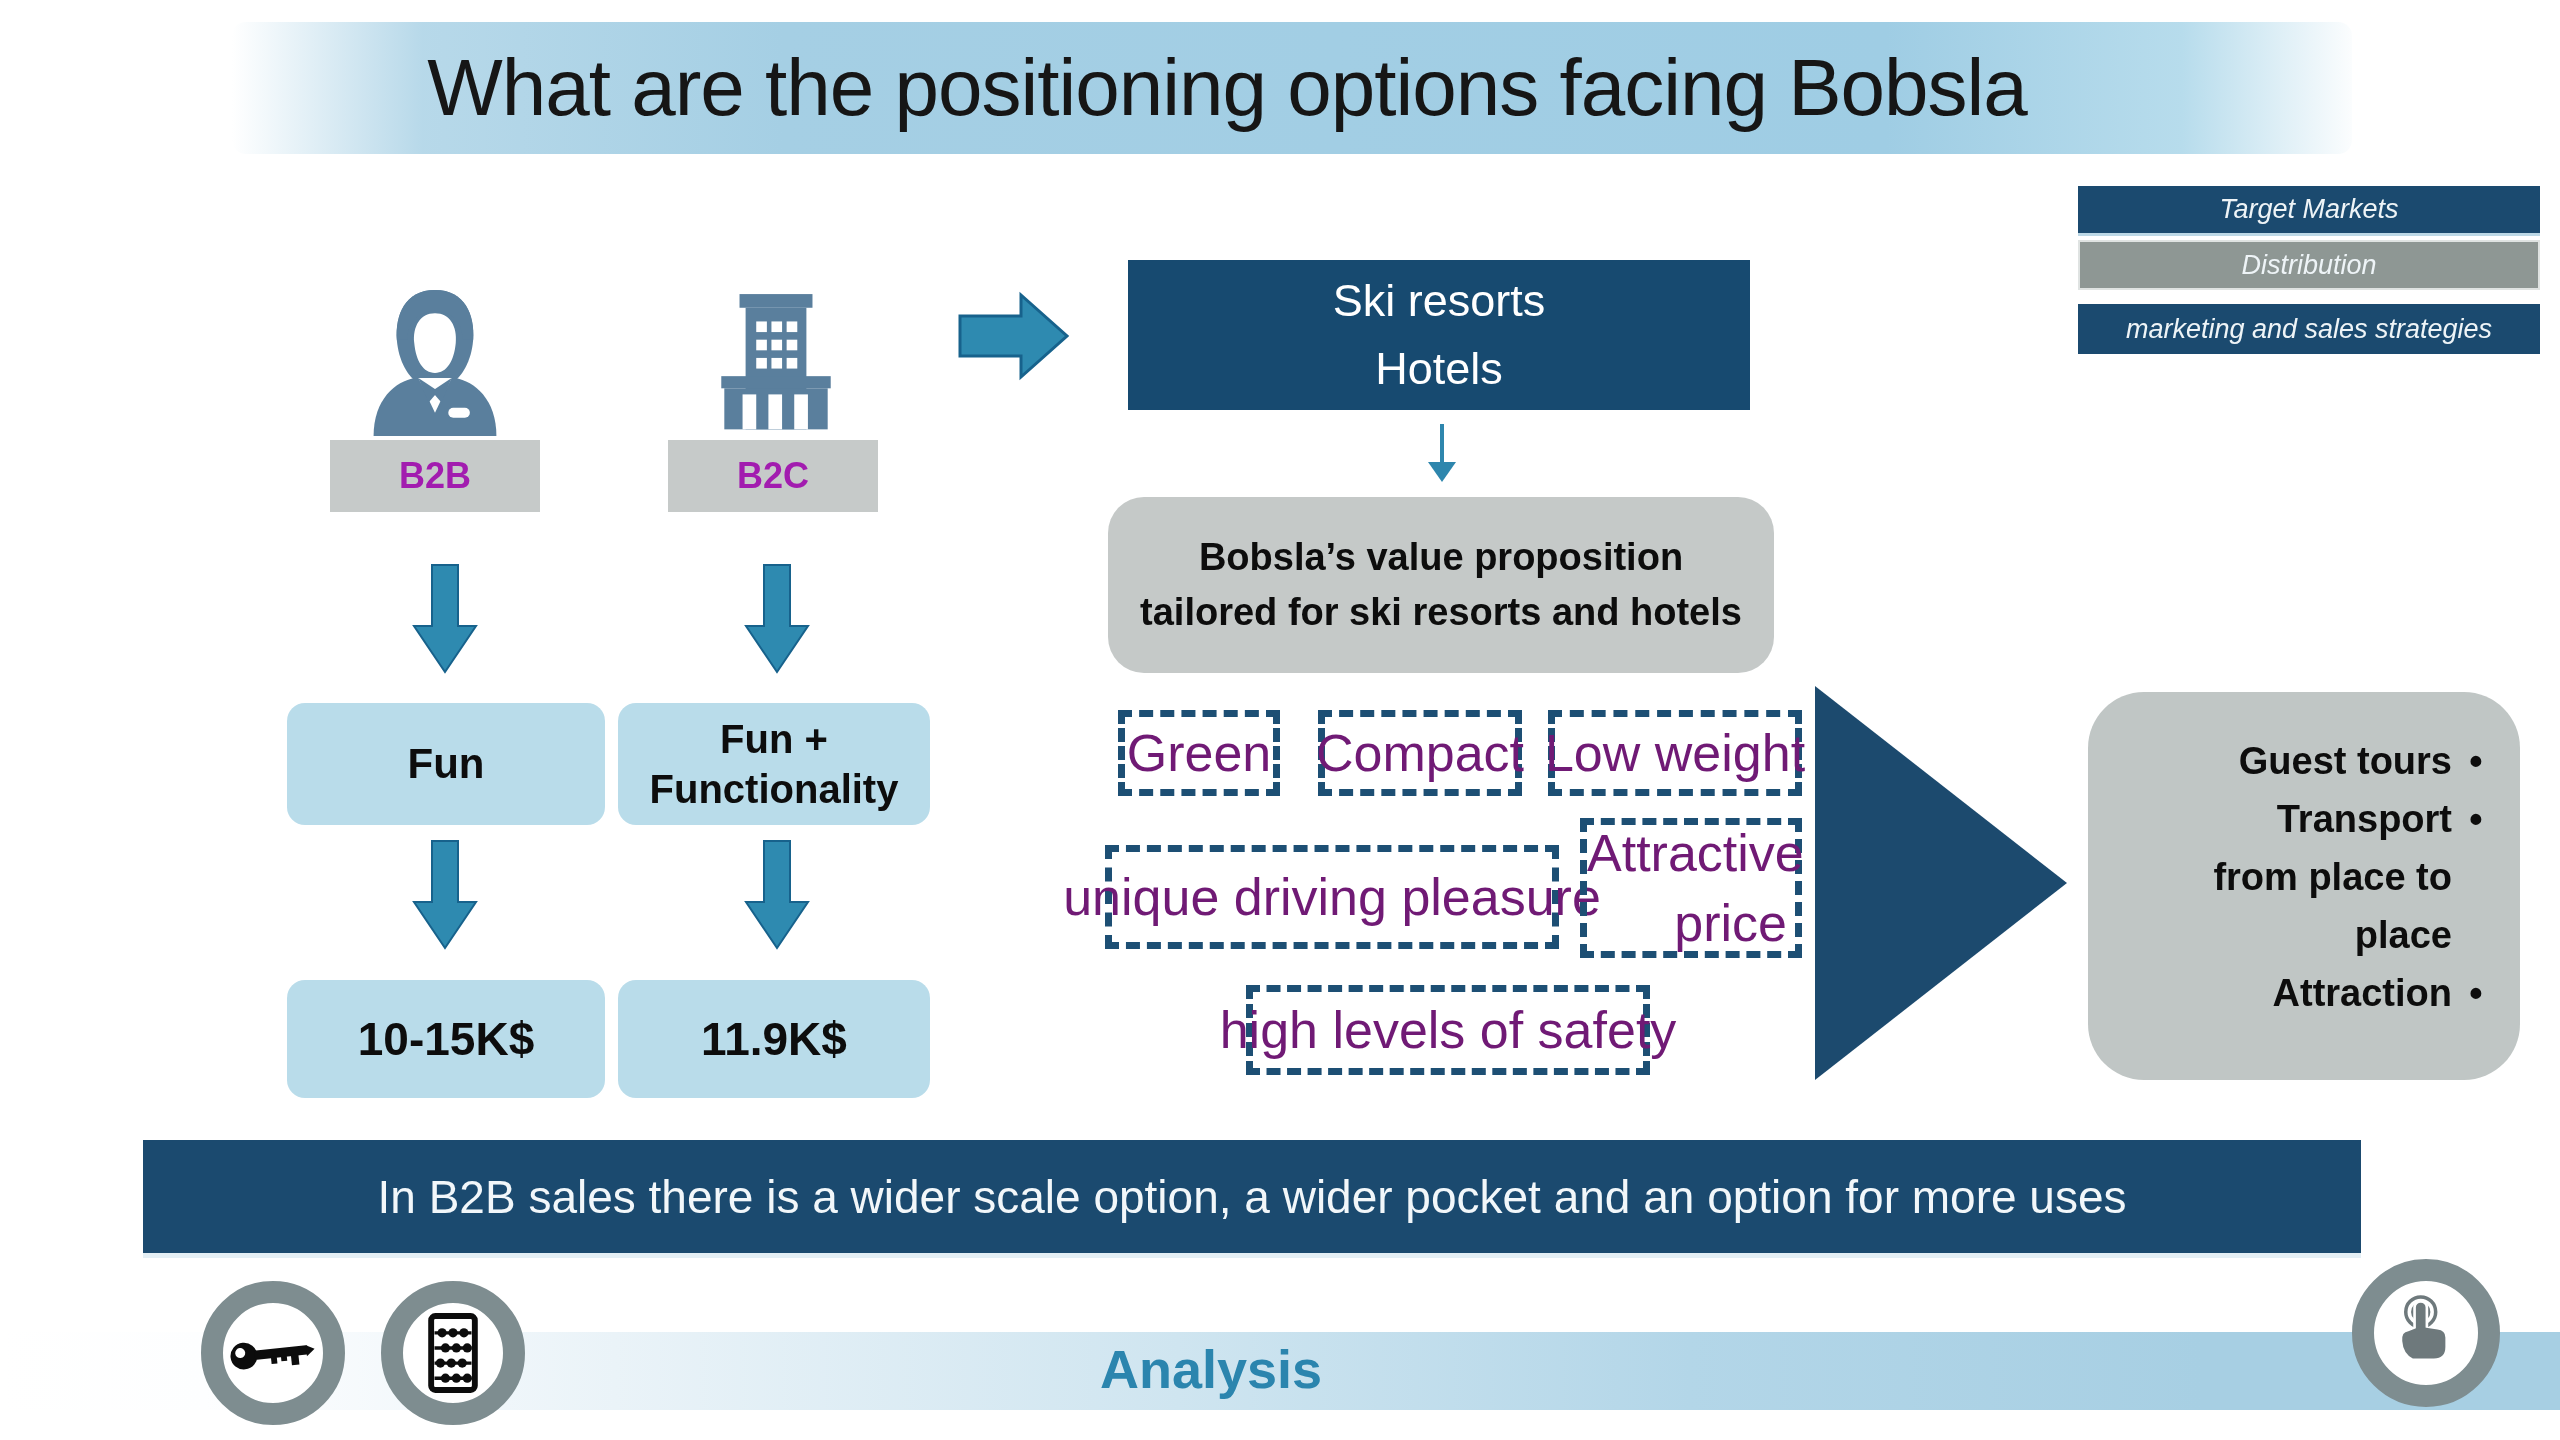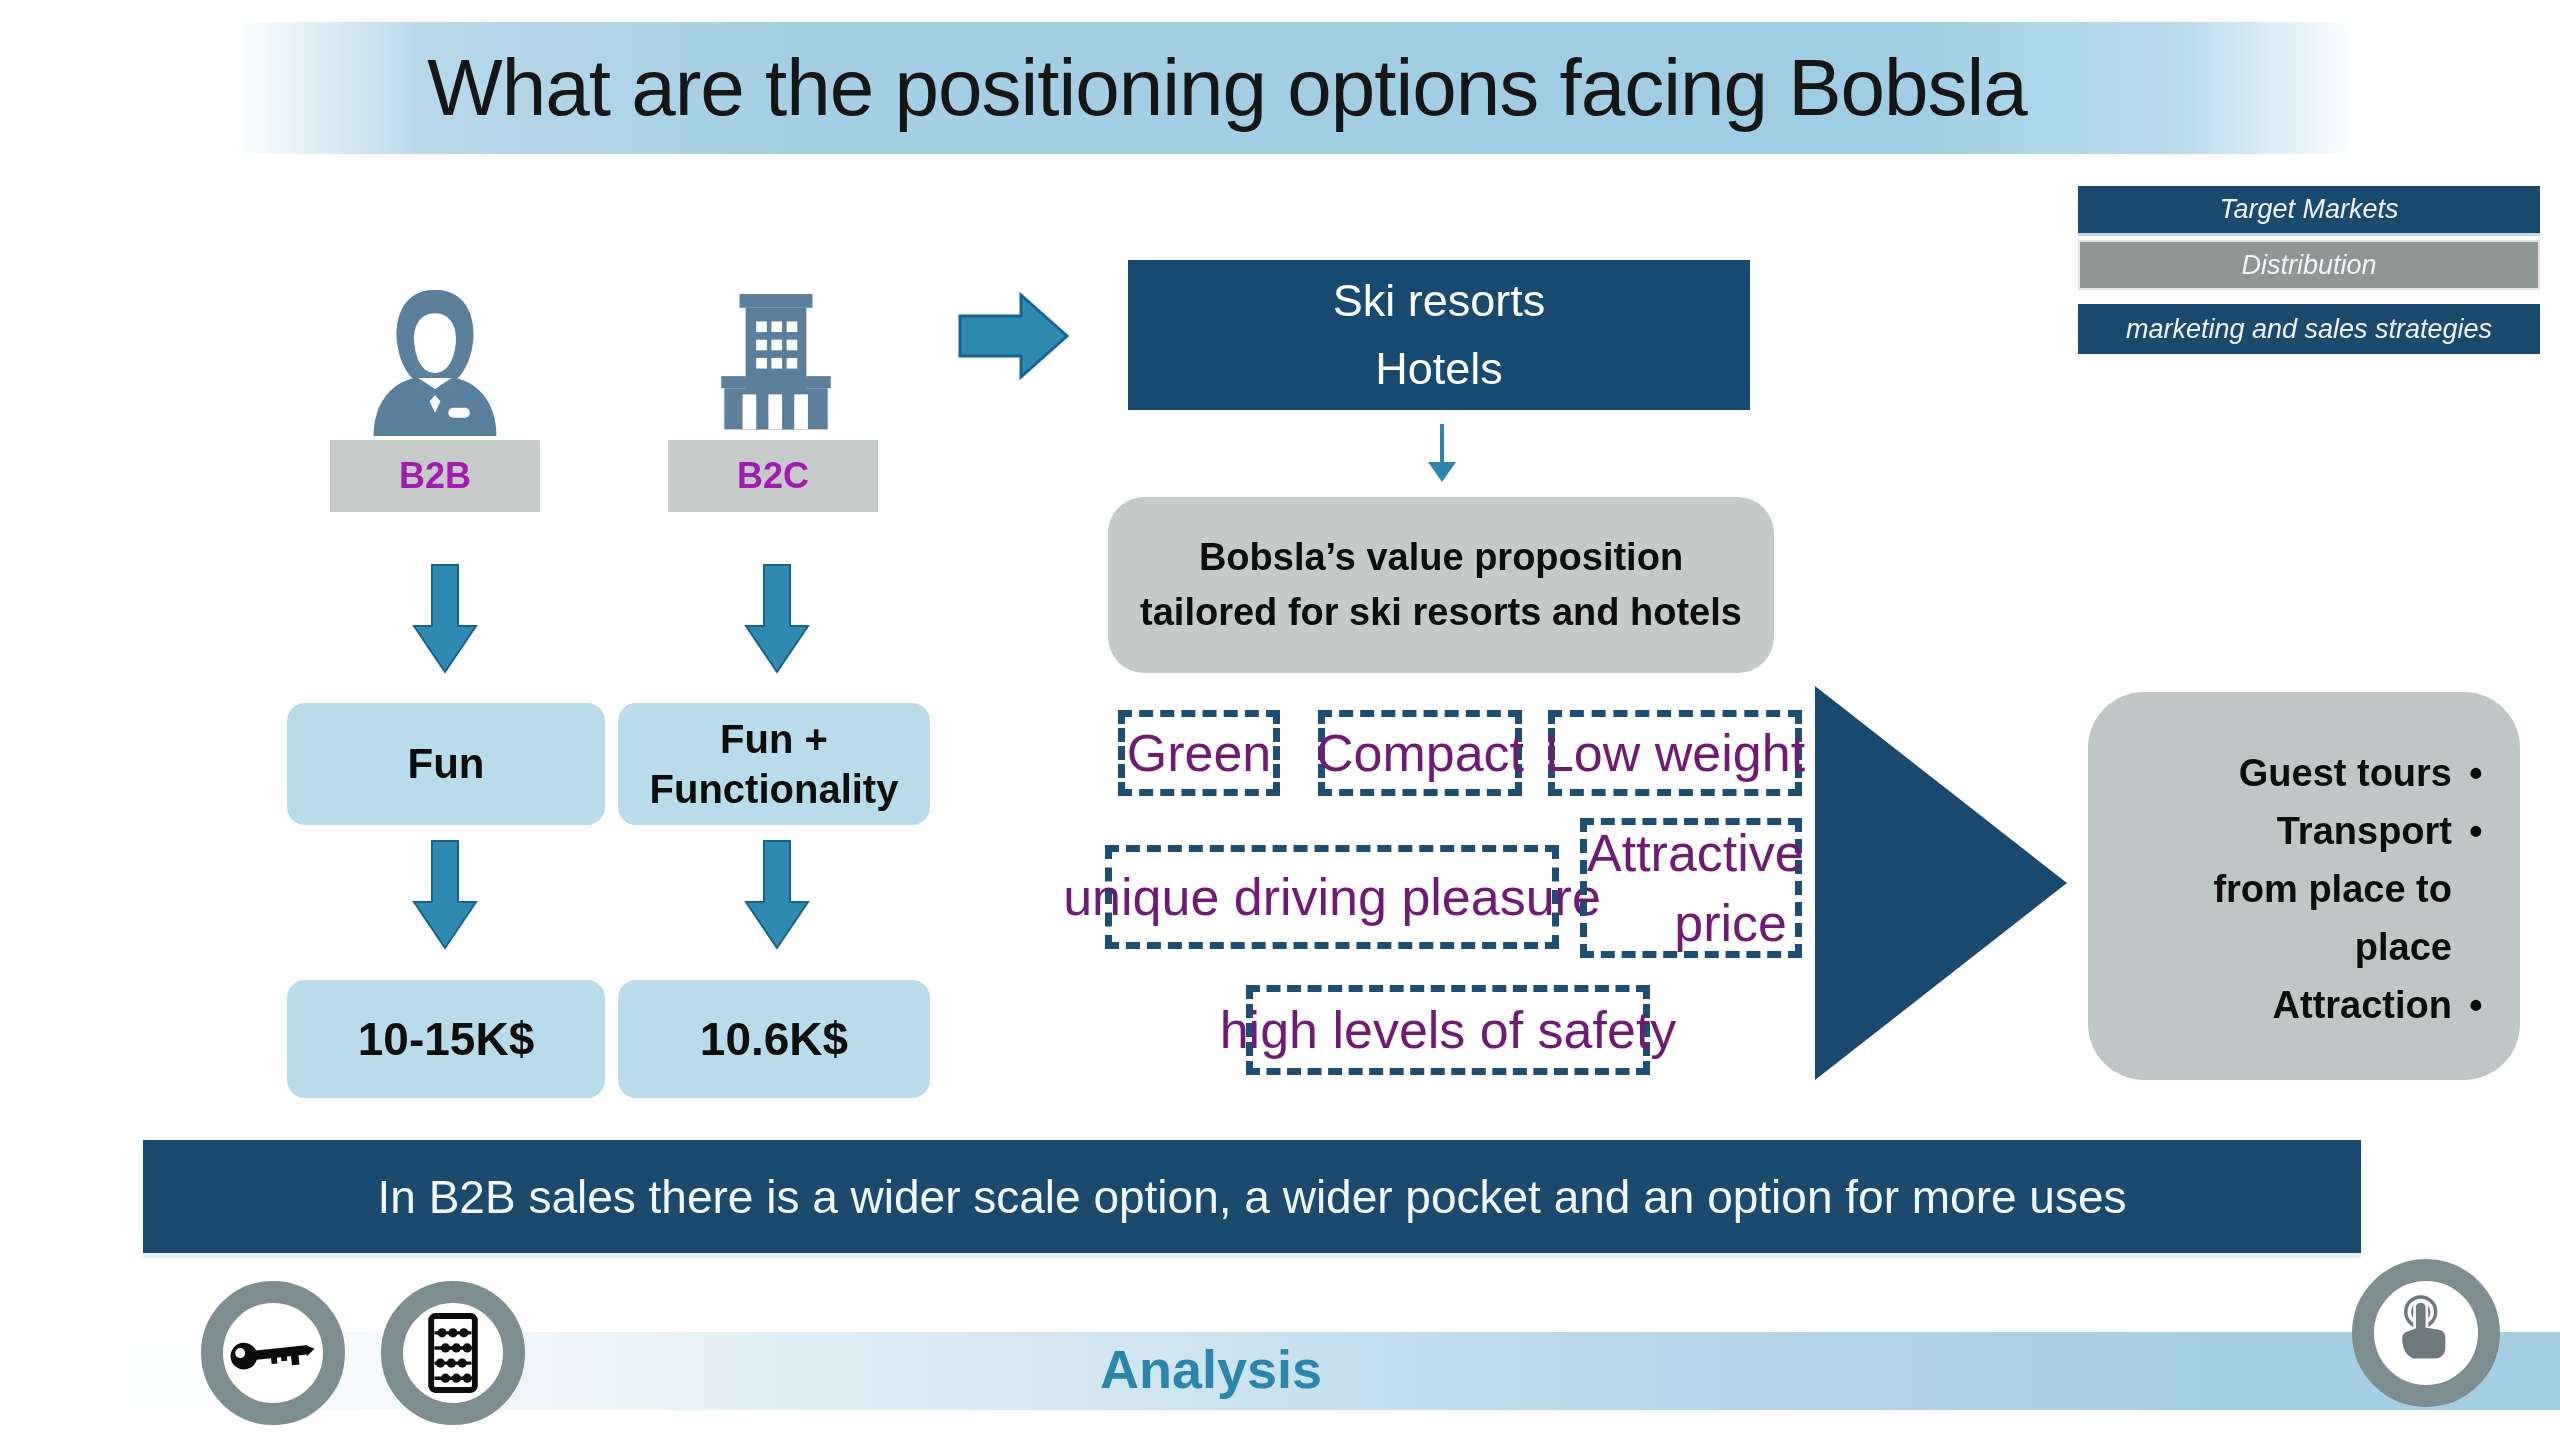--- a/index.html
+++ b/index.html
@@ -28,21 +28,21 @@
   .navy-box{background:#174a70;color:#fff;display:flex;flex-direction:column;
     align-items:center;justify-content:center;gap:16px;font-size:45px;}
   .gray-round{background:#c5c9c8;border-radius:36px;display:flex;align-items:center;
     justify-content:center;text-align:center;font-weight:bold;color:#0d0d0d;}
   .lightblue{background:#b9dcea;border-radius:18px;display:flex;flex-direction:column;
     align-items:center;justify-content:center;font-weight:bold;color:#0d0d0d;}
   .dash{border:7px dashed #1d4f74;display:flex;align-items:center;justify-content:center;
     font-size:52px;color:#701a75;white-space:nowrap;overflow:visible;}
   
   .outcomes{left:2088px;top:692px;width:432px;height:388px;border-radius:56px;
-    background:#c0c6c5;box-sizing:border-box;padding:52px 20px 0 10px;}
+    background:#c0c6c5;box-sizing:border-box;padding:40px 20px 0 10px;}
   .outcome-row{display:flex;justify-content:flex-end;align-items:center;height:58px;
     font-weight:bold;font-size:38px;color:#0d0d0d;}
   .outcome-bullet{width:48px;text-align:center;font-size:38px;}
   
   .banner{left:143px;top:1140px;width:2218px;height:118px;background:#1b4a6f;
     border-bottom:5px solid #e4eff5;display:flex;align-items:center;justify-content:center;
     color:#f2f7fa;font-size:46px;font-weight:400;box-sizing:border-box;}
   .footer-band{left:0;top:1332px;width:2560px;height:78px;
     background:linear-gradient(90deg,#ffffff 0%,#fdfeff 8%,#eaf3f8 24%,#cfe5f0 46%,
       #b3d6e8 66%,#a7cfe3 86%,#a7cfe3 100%);}
@@ -194,21 +194,21 @@
   <polygon points="20,1 46,1 46,62 64,62 33,108 2,62 20,62" fill="#2e8ab0" stroke="#17628c" stroke-width="2"></polygon>
 </svg>
 <svg class="abs" style="left:744px;top:840px" width="66" height="110" viewBox="0 0 66 110">
   <polygon points="20,1 46,1 46,62 64,62 33,108 2,62 20,62" fill="#2e8ab0" stroke="#17628c" stroke-width="2"></polygon>
 </svg>
 
 <div class="abs lightblue" style="left:287px;top:980px;width:318px;height:118px;font-size:46px">
     <span>10-15K$</span>
   </div>
 <div class="abs lightblue" style="left:618px;top:980px;width:312px;height:118px;font-size:46px">
-    <span>10.6K$</span>
+    <span>11.9K$</span>
   </div>
 
 <div class="abs banner">
   <span>In B2B sales there is a wider scale option, a wider pocket and an option for more uses</span>
 </div>
 
 <div class="abs footer-band"></div>
 <div class="abs analysis">Analysis</div>
 
 <div class="abs badge" style="left:201px;top:1281px;width:144px;height:144px">

